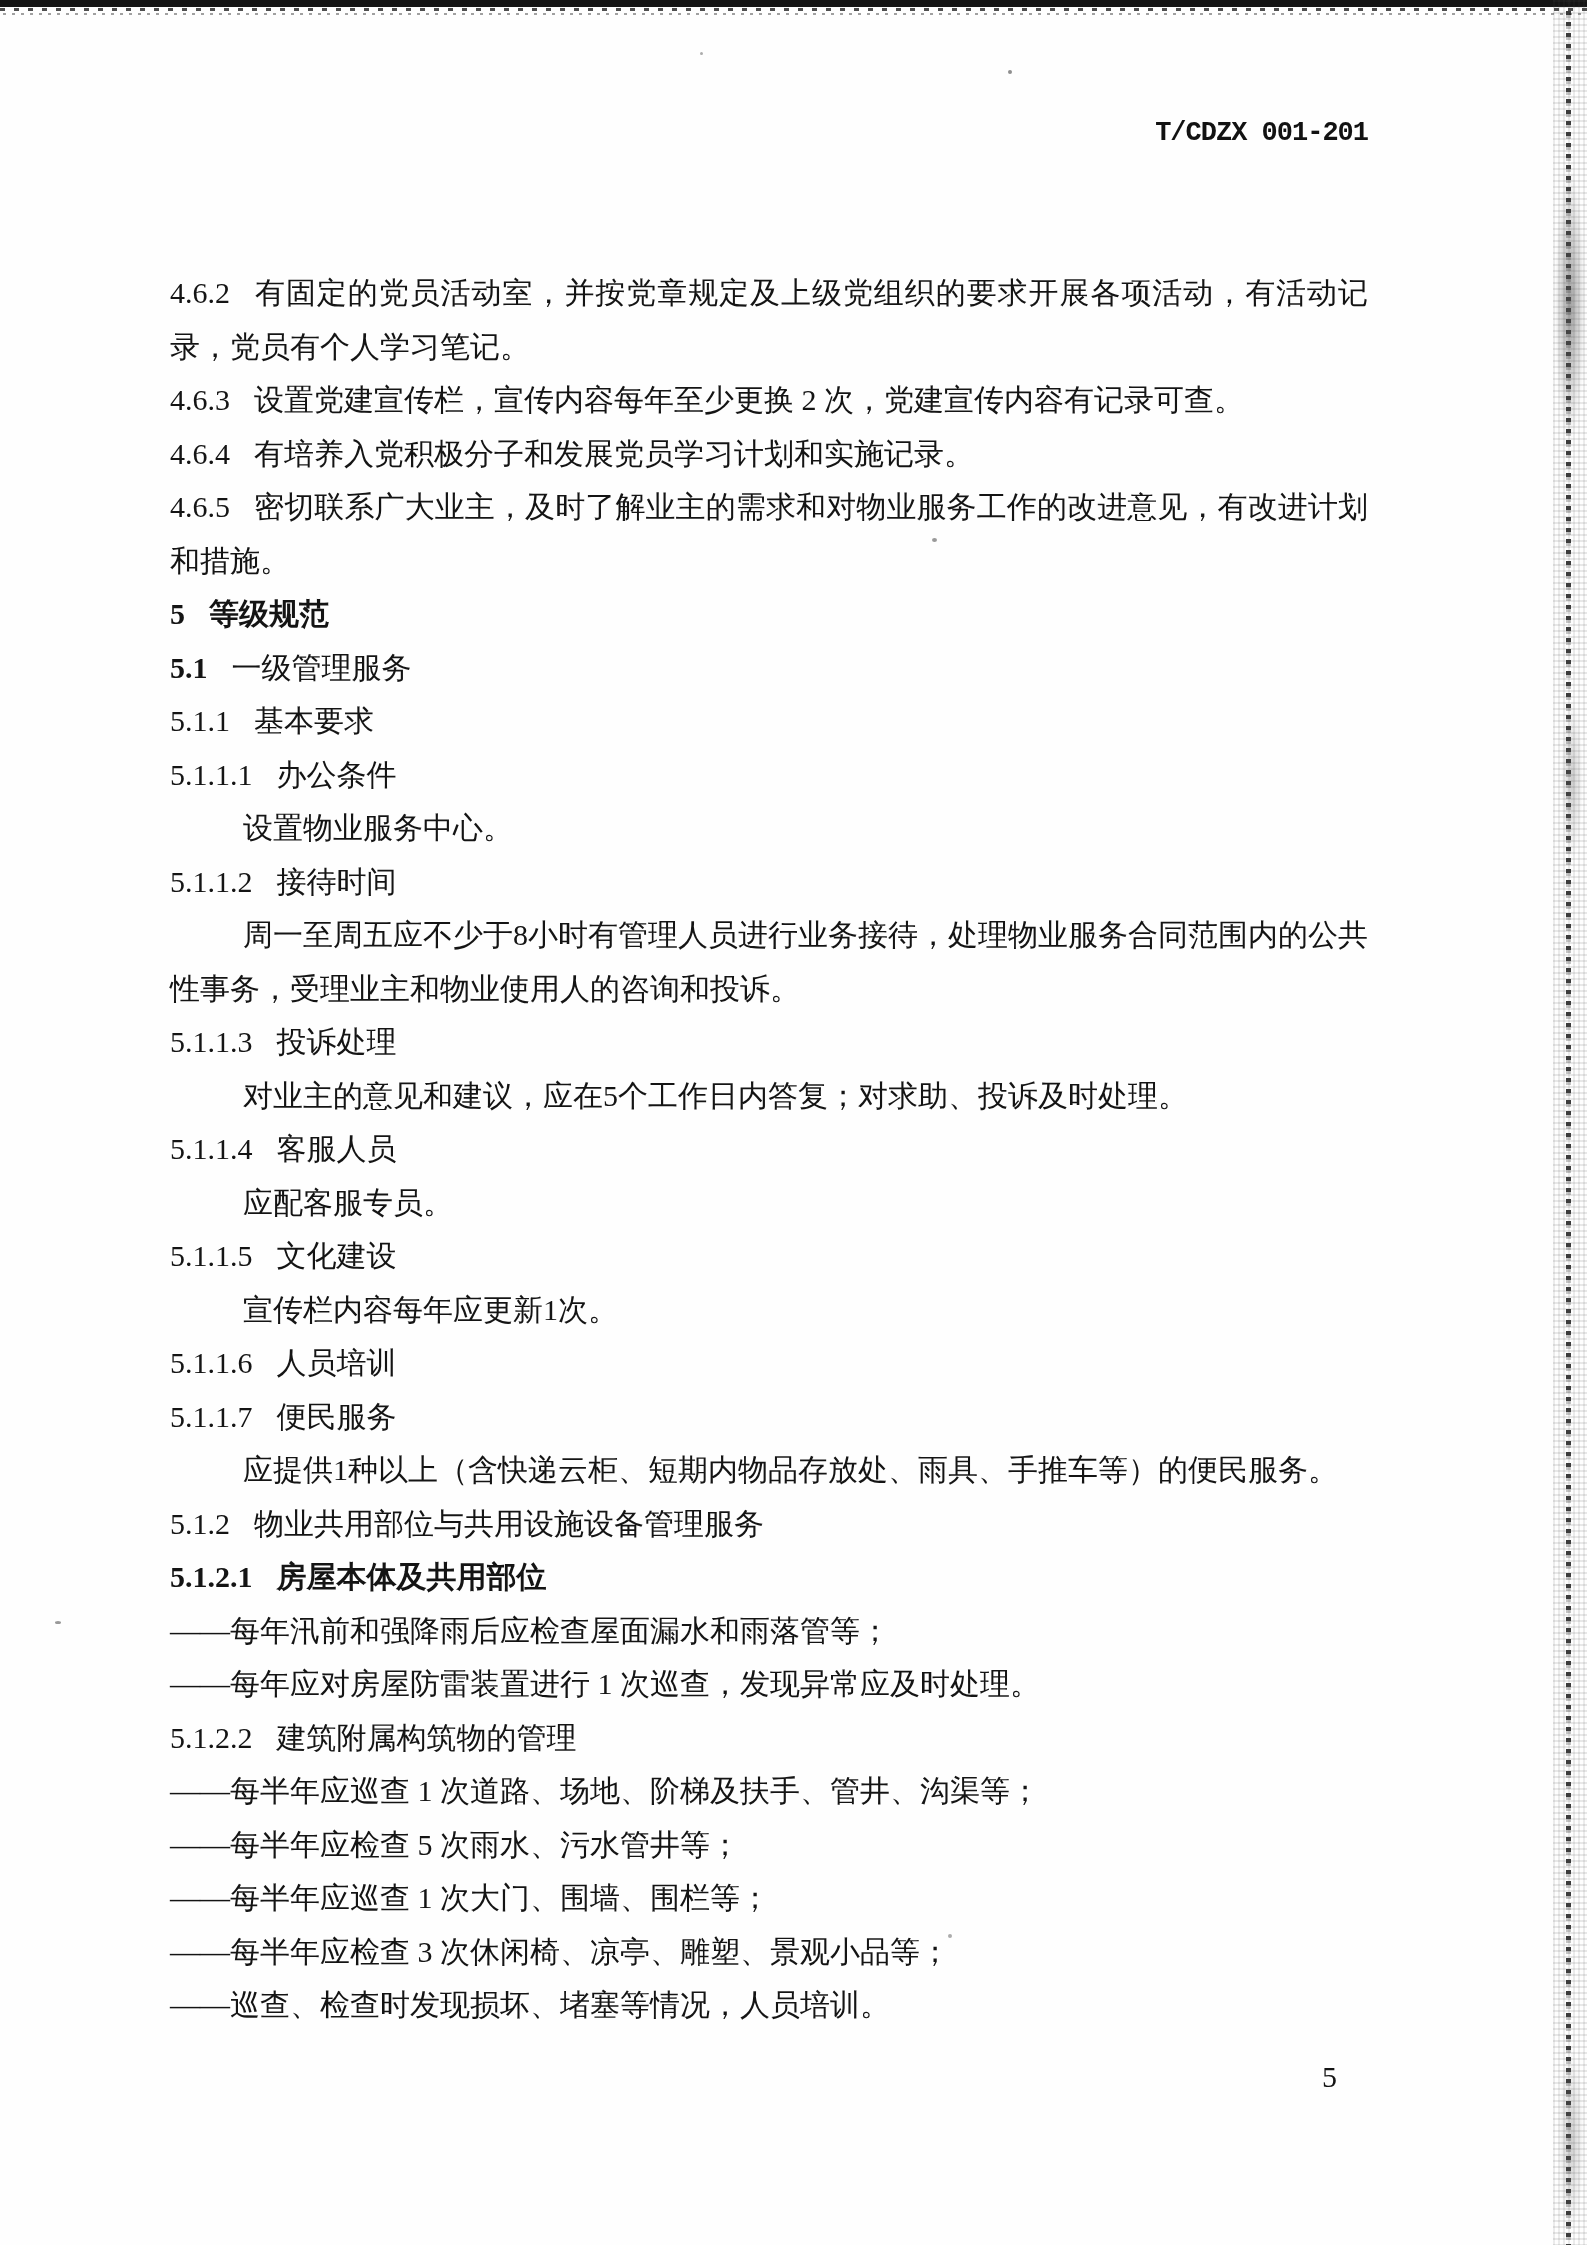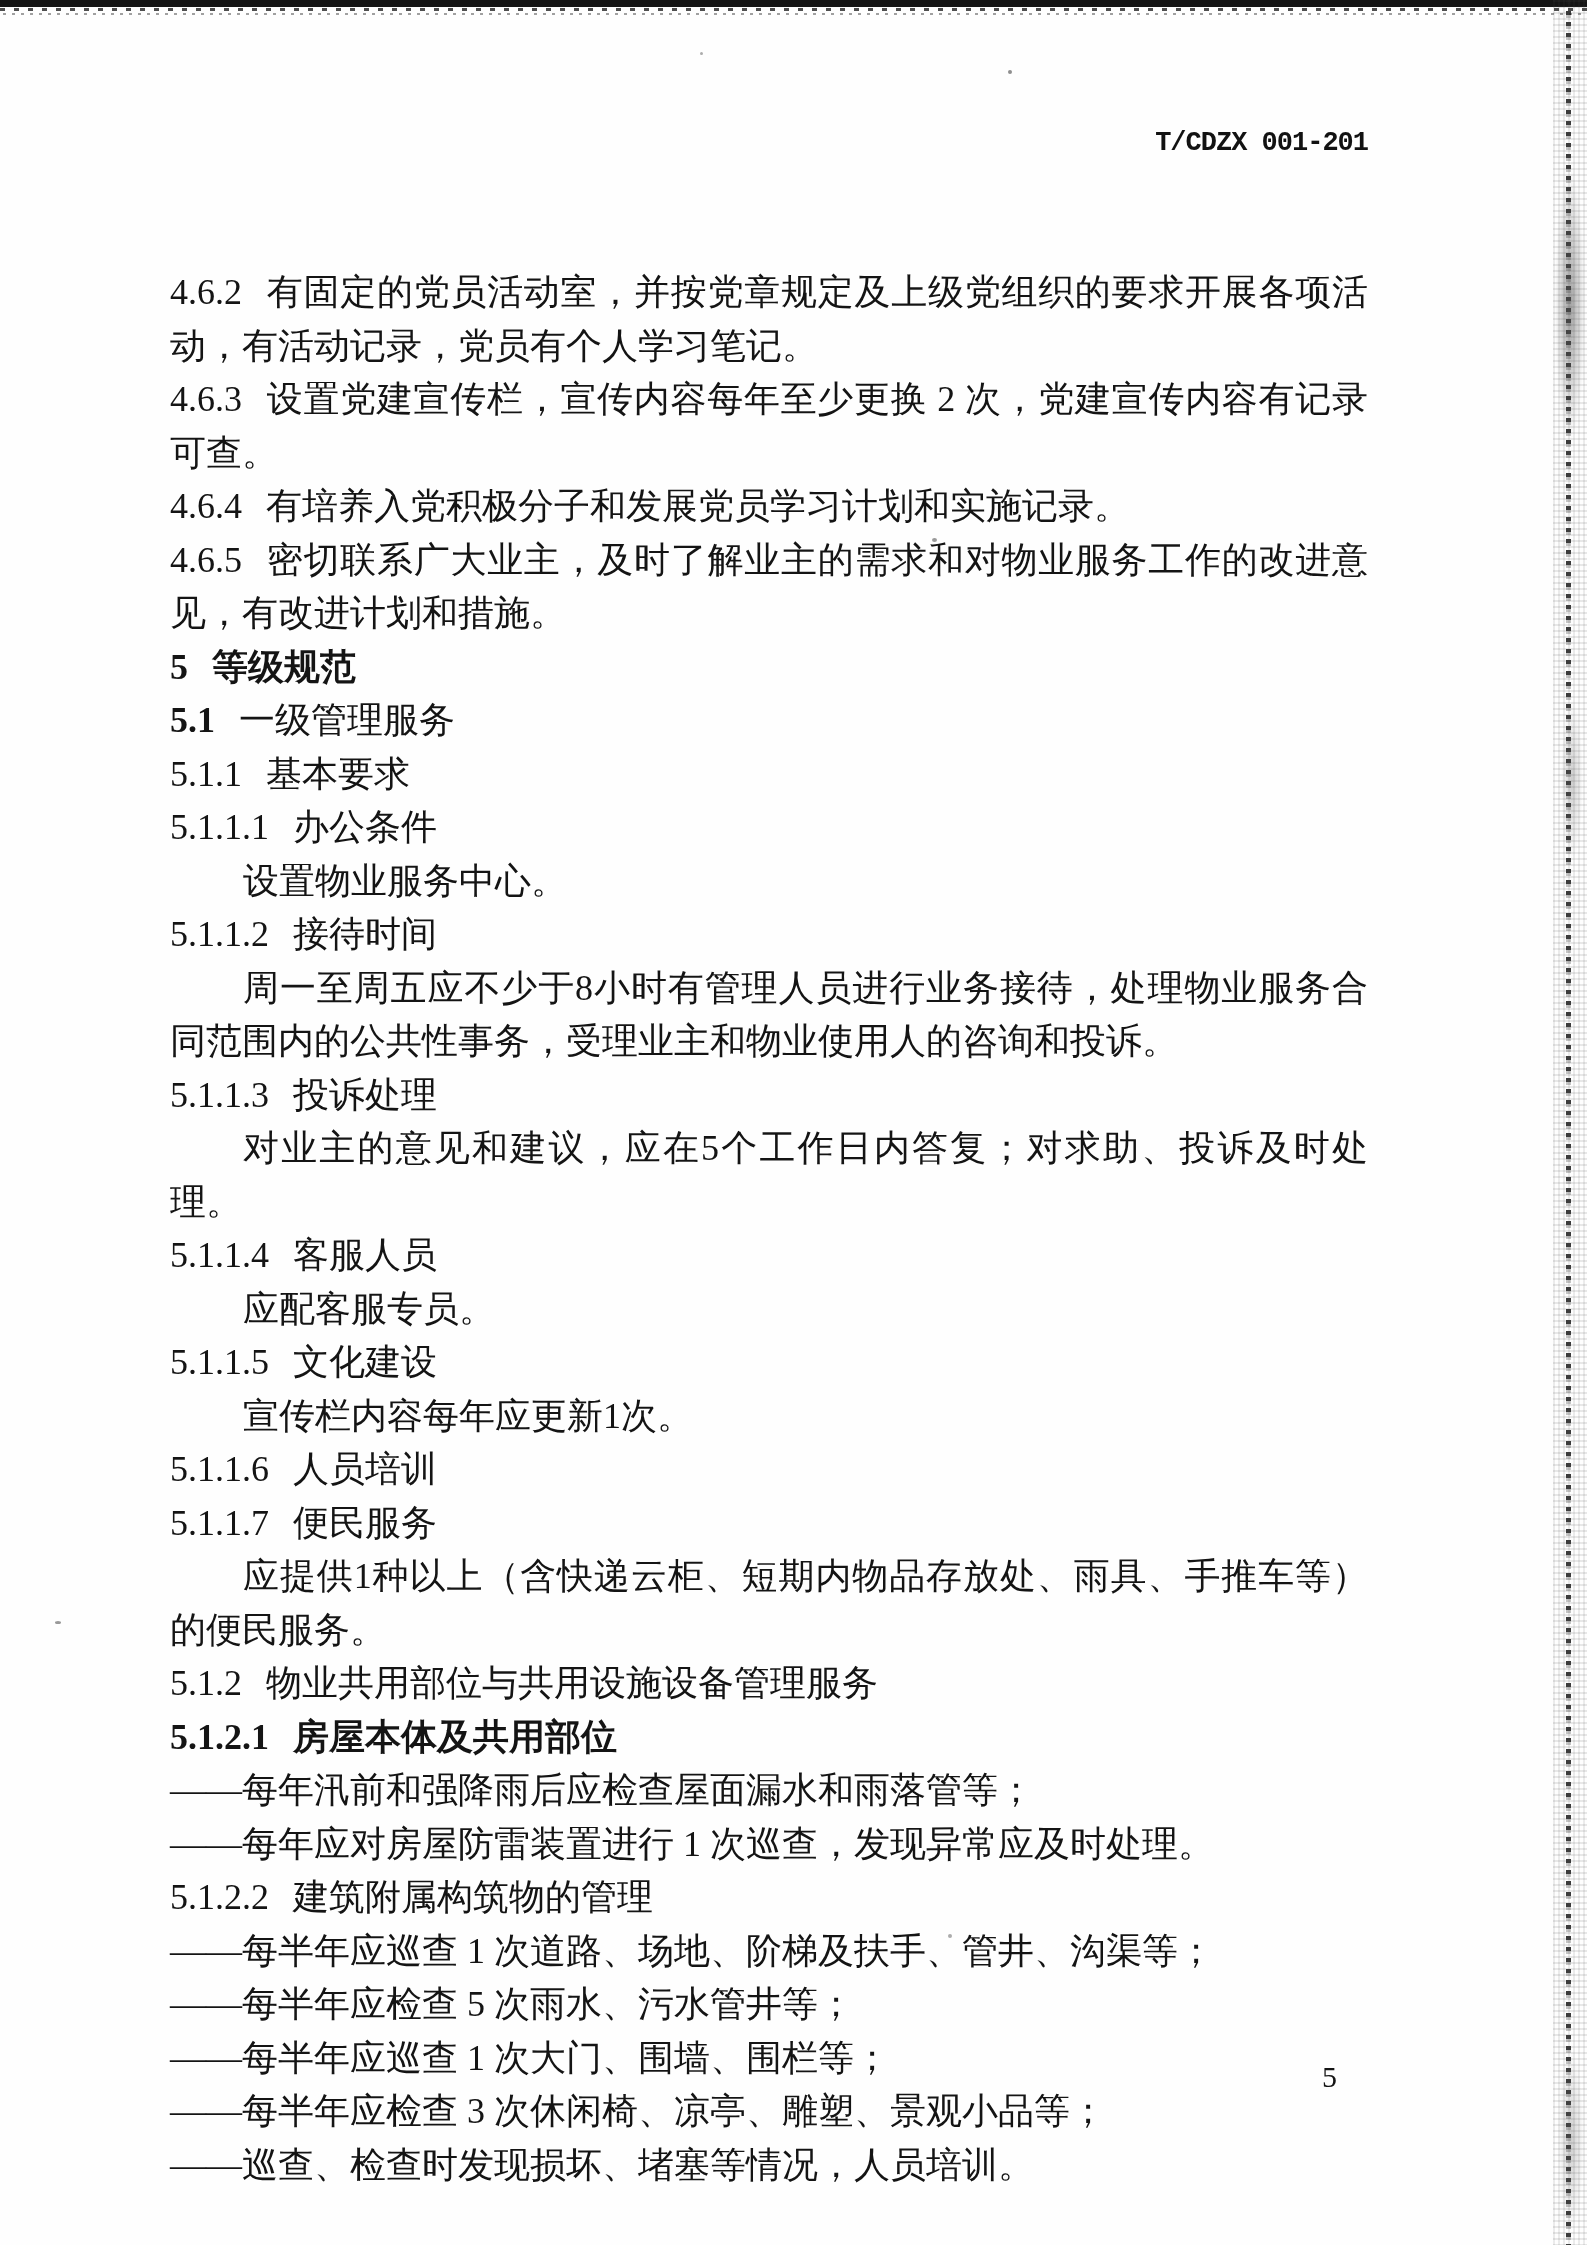--- a/index.html
+++ b/index.html
@@ -58,40 +58,40 @@
   .speck { position: absolute; background: #333; border-radius: 50%; }
   .speck-1 { left: 1008px; top: 70px;  width: 4px; height: 4px; opacity: .55; }
   .speck-2 { left: 932px;  top: 538px; width: 5px; height: 4px; opacity: .5; }
   .speck-3 { left: 55px;   top: 1621px; width: 6px; height: 3px; opacity: .5; }
   .speck-4 { left: 948px;  top: 1934px; width: 4px; height: 4px; opacity: .4; }
   .speck-5 { left: 700px;  top: 52px;  width: 3px; height: 3px; opacity: .4; }
 
   
   .doc-header {
     position: absolute;
-    top: 128px;
+    top: 118px;
     right: 219px;
     font-family: "Liberation Mono", "DejaVu Sans Mono", monospace;
     font-weight: 700;
     font-size: 27px;
     letter-spacing: -1px;
     color: #121212;
     white-space: nowrap;
   }
 
   
   .doc-body {
     position: absolute;
     left: 170px;
     top: 266px;
     width: 1198px;
   }
   .doc-body p {
     margin: 0;
-    font-size: 36px;
+    font-size: 30px;
     line-height: 53.5px;
     text-align: justify;
     text-justify: inter-ideograph;
   }
   .doc-body .num { margin-right: 24px; white-space: nowrap; }
   .indent { text-indent: 73px; }
   .heading1 .num, .heading1 .txt { font-weight: 700; }
   .heading2 .num { font-weight: 700; }
   .clause-bold .num, .clause-bold .txt { font-weight: 700; }
 

